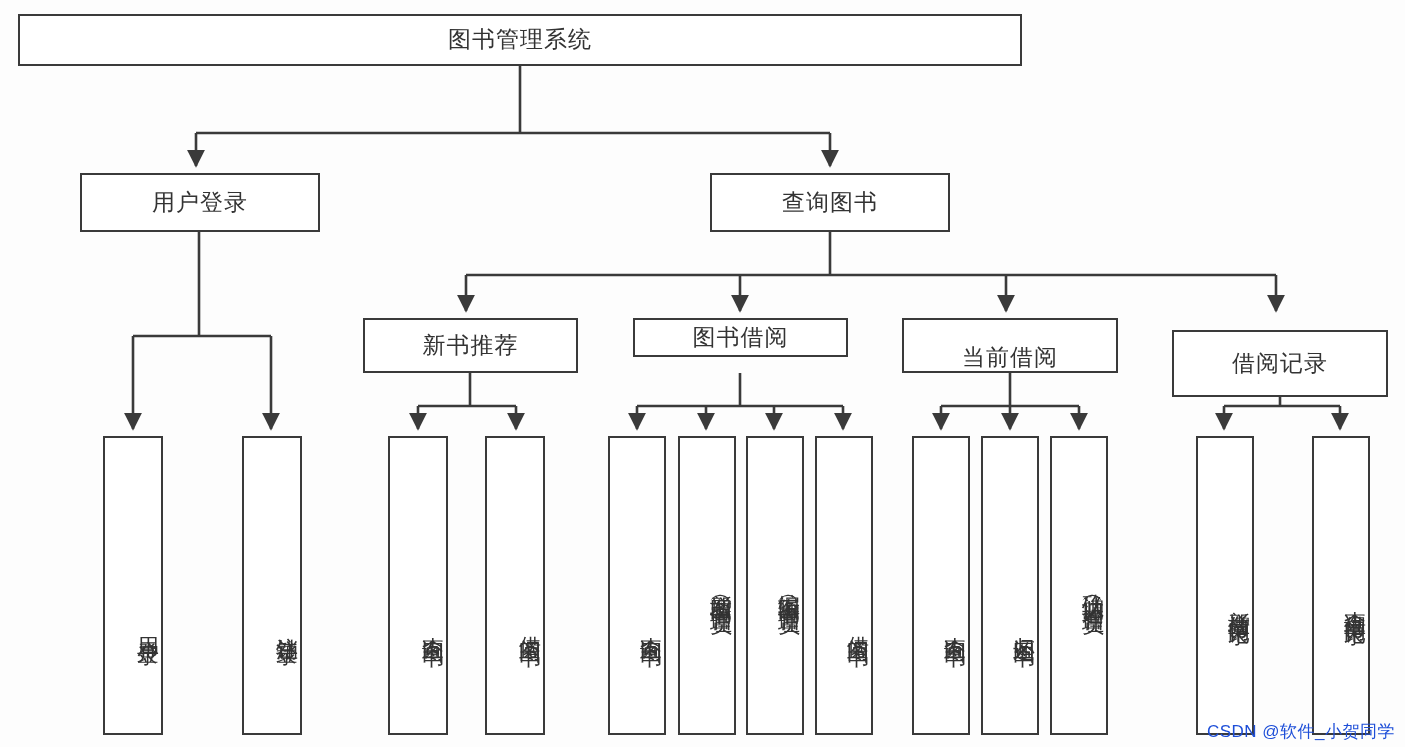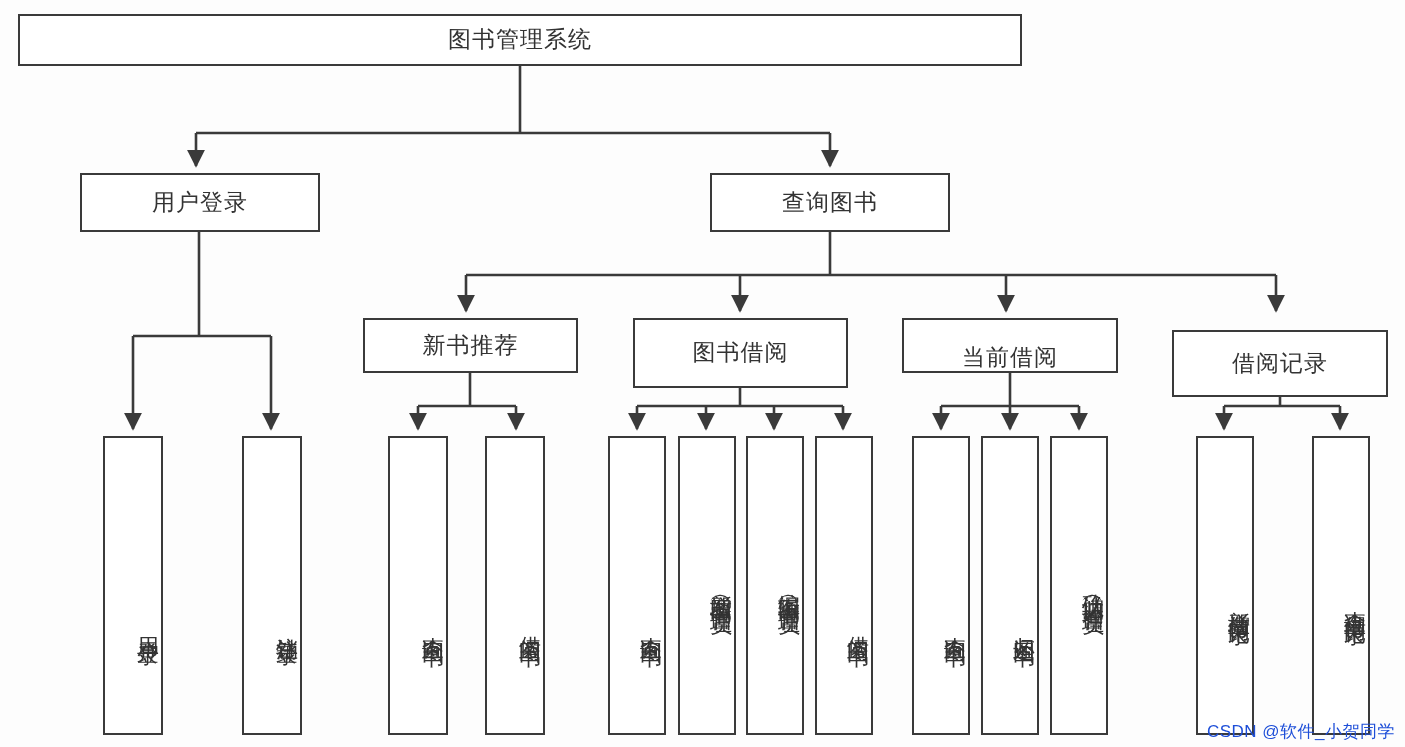--- a/index.html
+++ b/index.html
@@ -141,21 +141,21 @@
   </div>
 
   <div class="node horiz" style="left:710px; top:173px; width:240px; height:59px;">
     <span class="node-label">查询图书</span>
   </div>
 
   <div class="node horiz" style="left:363px; top:318px; width:215px; height:55px;">
     <span class="node-label">新书推荐</span>
   </div>
 
-  <div class="node horiz" style="left:633px; top:318px; width:215px; height:70px;text-align:center;">
+  <div class="node horiz" style="left:633px; top:318px; width:215px; height:39px;text-align:center;">
     <span class="node-label">图书借阅</span>
   </div>
 
   <div class="node horiz" style="left:902px; top:318px; width:216px; height:55px;align-items:flex-end;">
     <span class="node-label">当前借阅</span>
   </div>
 
   <div class="node horiz" style="left:1172px; top:330px; width:216px; height:67px;">
     <span class="node-label">借阅记录</span>
   </div>

